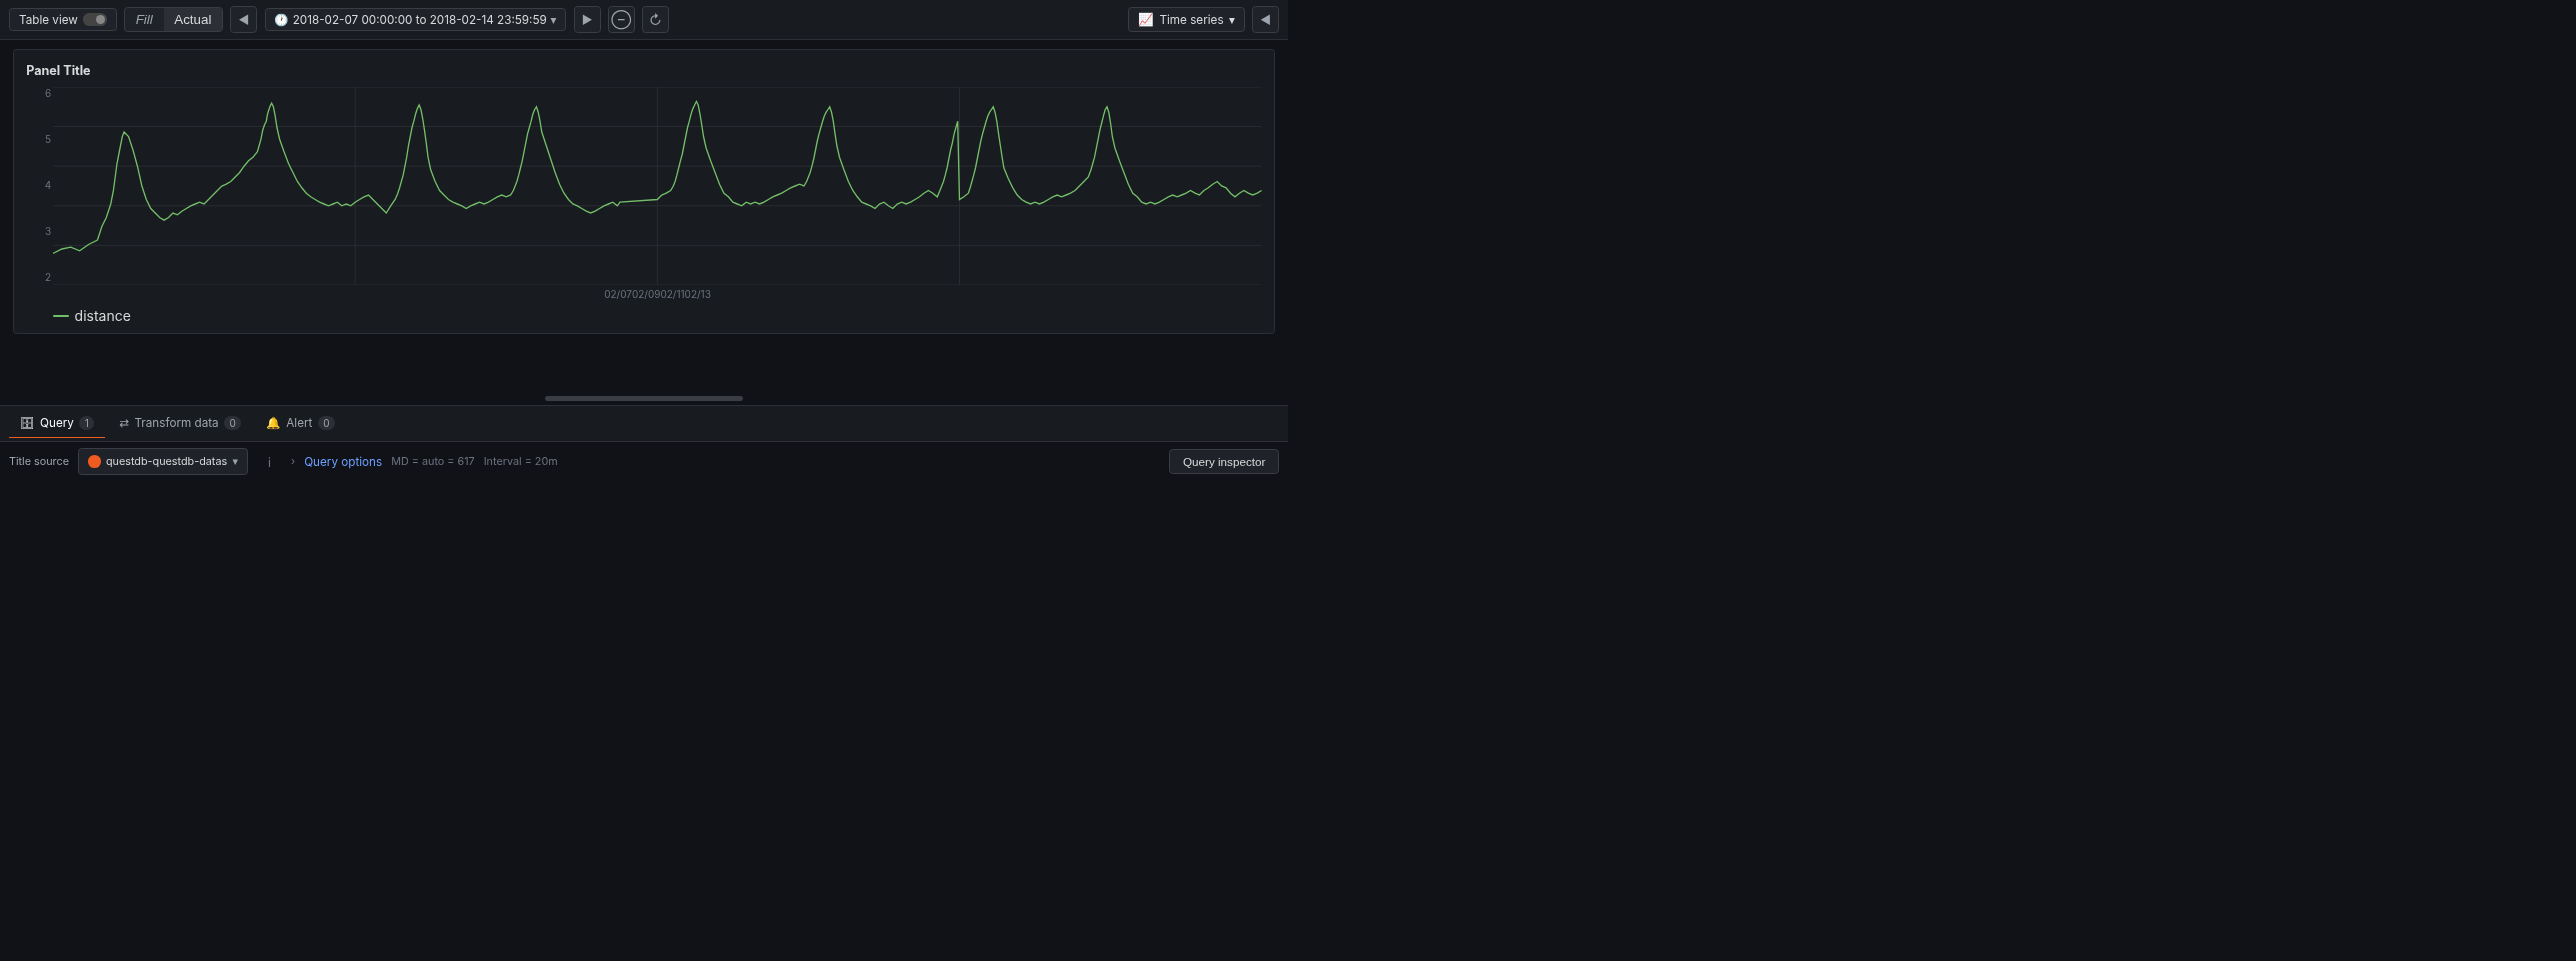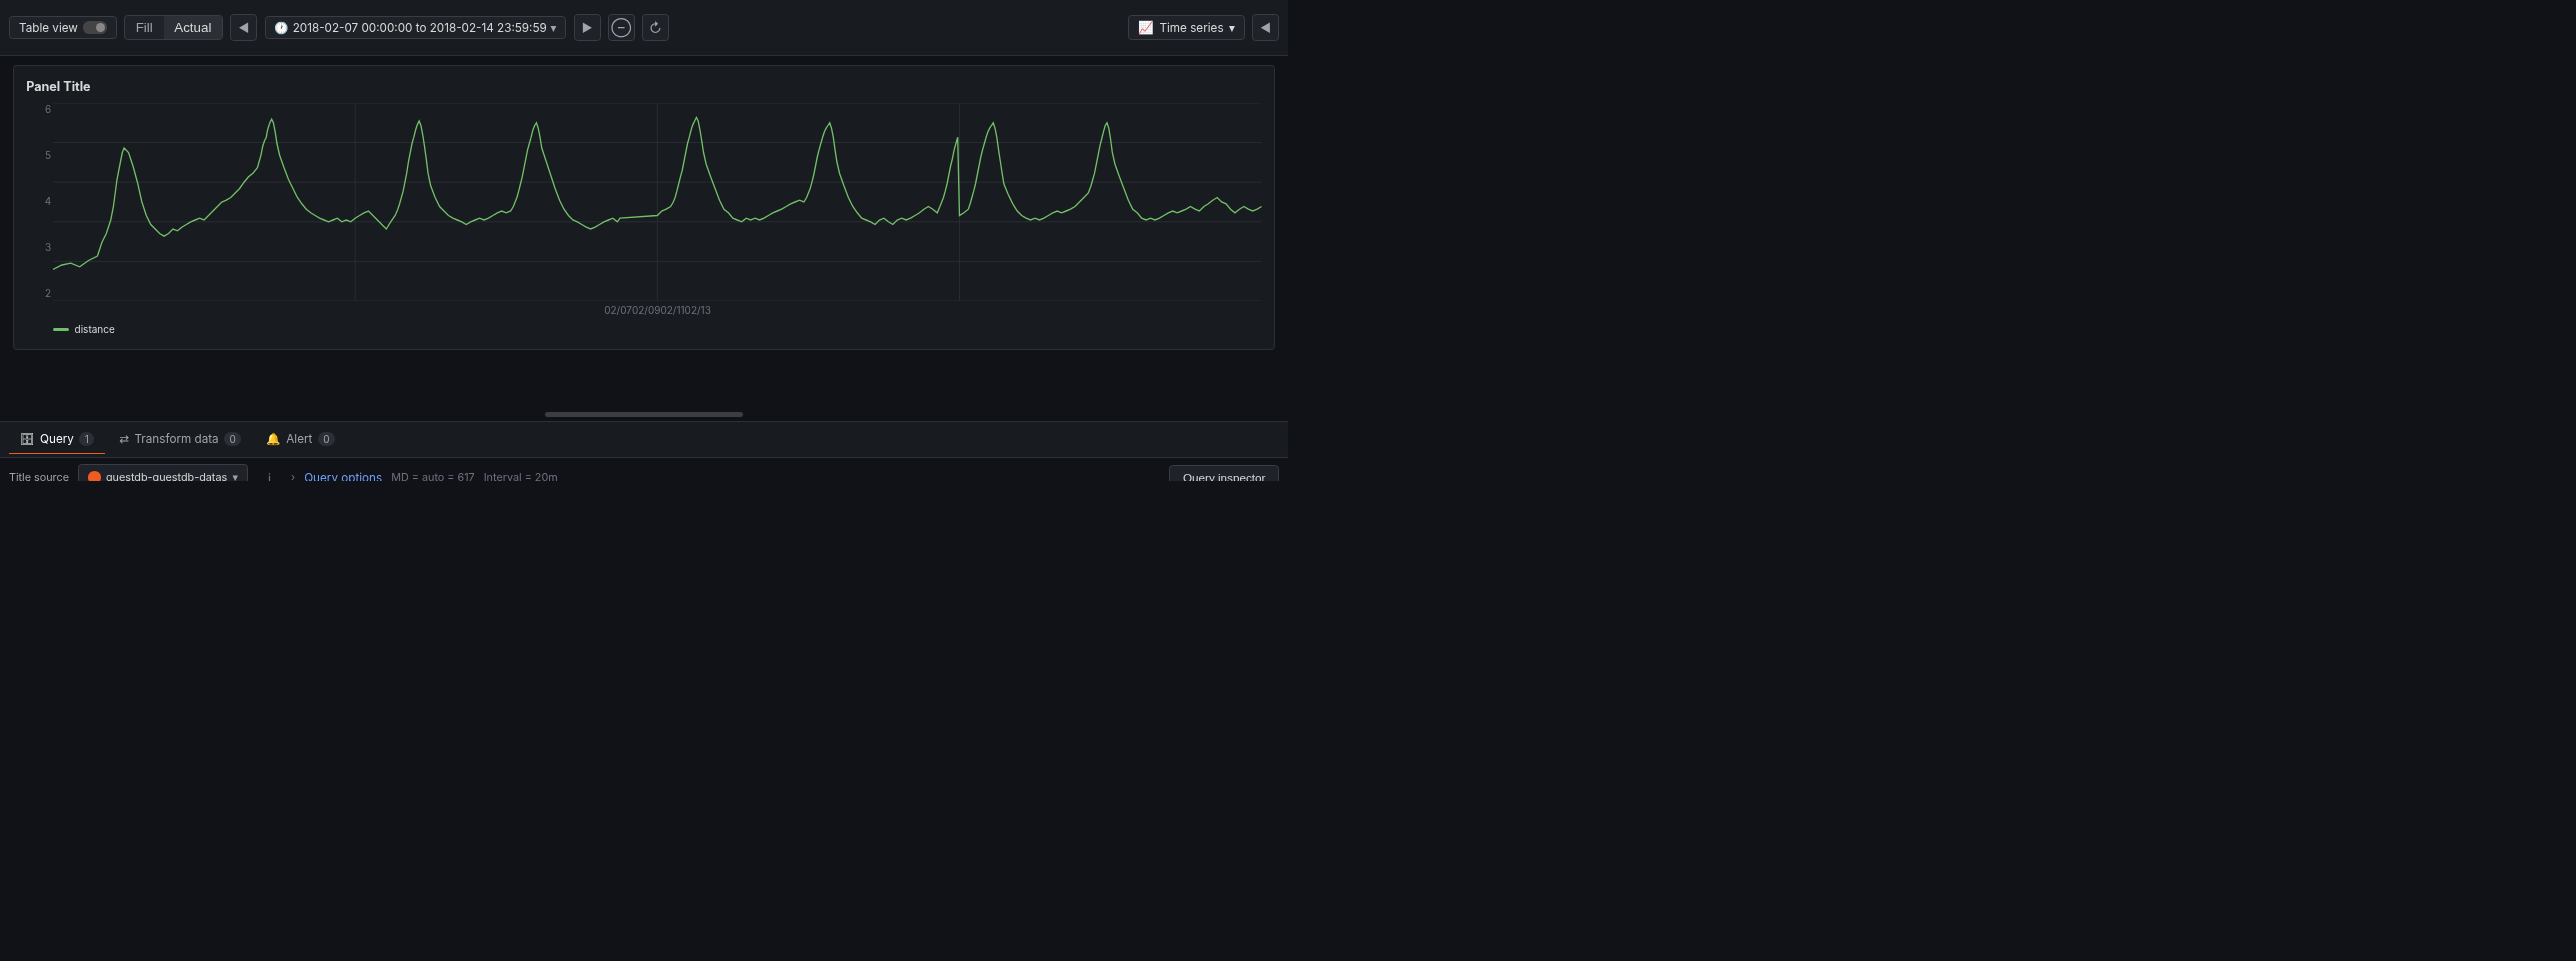--- a/index.html
+++ b/index.html
@@ -15,21 +15,21 @@
     }
 
     
     .top-toolbar {
       display: flex;
       align-items: center;
       gap: 7.2px;
       padding: 5.4px 9px;
       background: #181b1f;
       border-bottom: 0.9px solid #2c2f36;
-      height: 56px;
+      height: 40px;
     }
 
     .table-view-toggle {
       display: flex;
       align-items: center;
       gap: 5.4px;
       background: #1f2228;
       border: 0.9px solid #3a3d44;
       border-radius: 3.6px;
       padding: 3.6px 9px;
@@ -62,20 +62,21 @@
       border: 0.9px solid #3a3d44;
       border-radius: 3.6px;
       overflow: hidden;
     }
     .fill-btn {
       padding: 3.6px 10.8px;
       color: #9ea4ad;
       cursor: pointer;
       border: none;
       background: transparent;
+      font-style: italic;
     }
     .actual-btn {
       padding: 3.6px 10.8px;
       background: #2c2f36;
       color: #d8d9da;
       cursor: pointer;
       border: none;
     }
 
     .time-range-bar {
@@ -162,21 +163,21 @@
       justify-content: center;
       padding: 3.6px 0 0 0;
       color: #6b7280;
       font-size: 10px;
     }
     .legend {
       display: flex;
       align-items: center;
       gap: 5.4px;
       margin-top: 7.2px;
-      font-size: 10px;
+      font-size: 14px;
       color: #d8d9da;
     }
     .legend-line {
       width: 16px;
       height: 2.7px;
       background: #73bf69;
       border-radius: 1.8px;
     }
 
     

